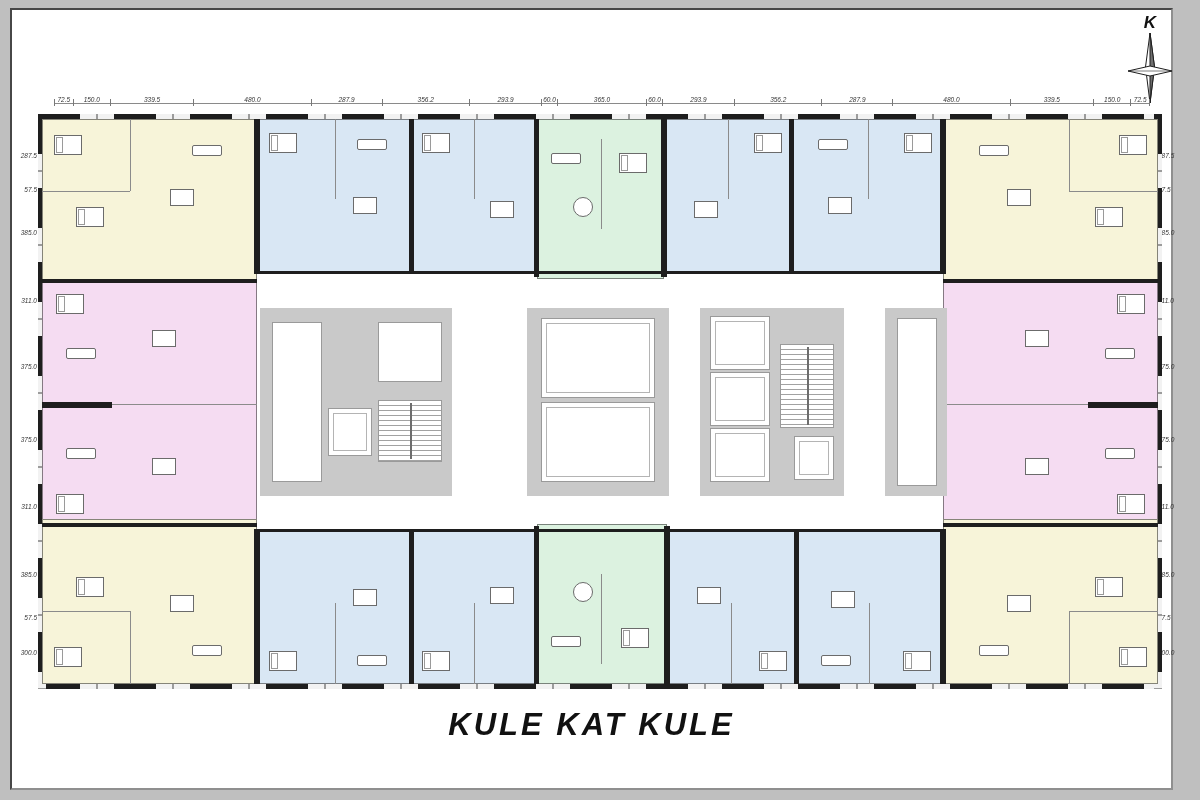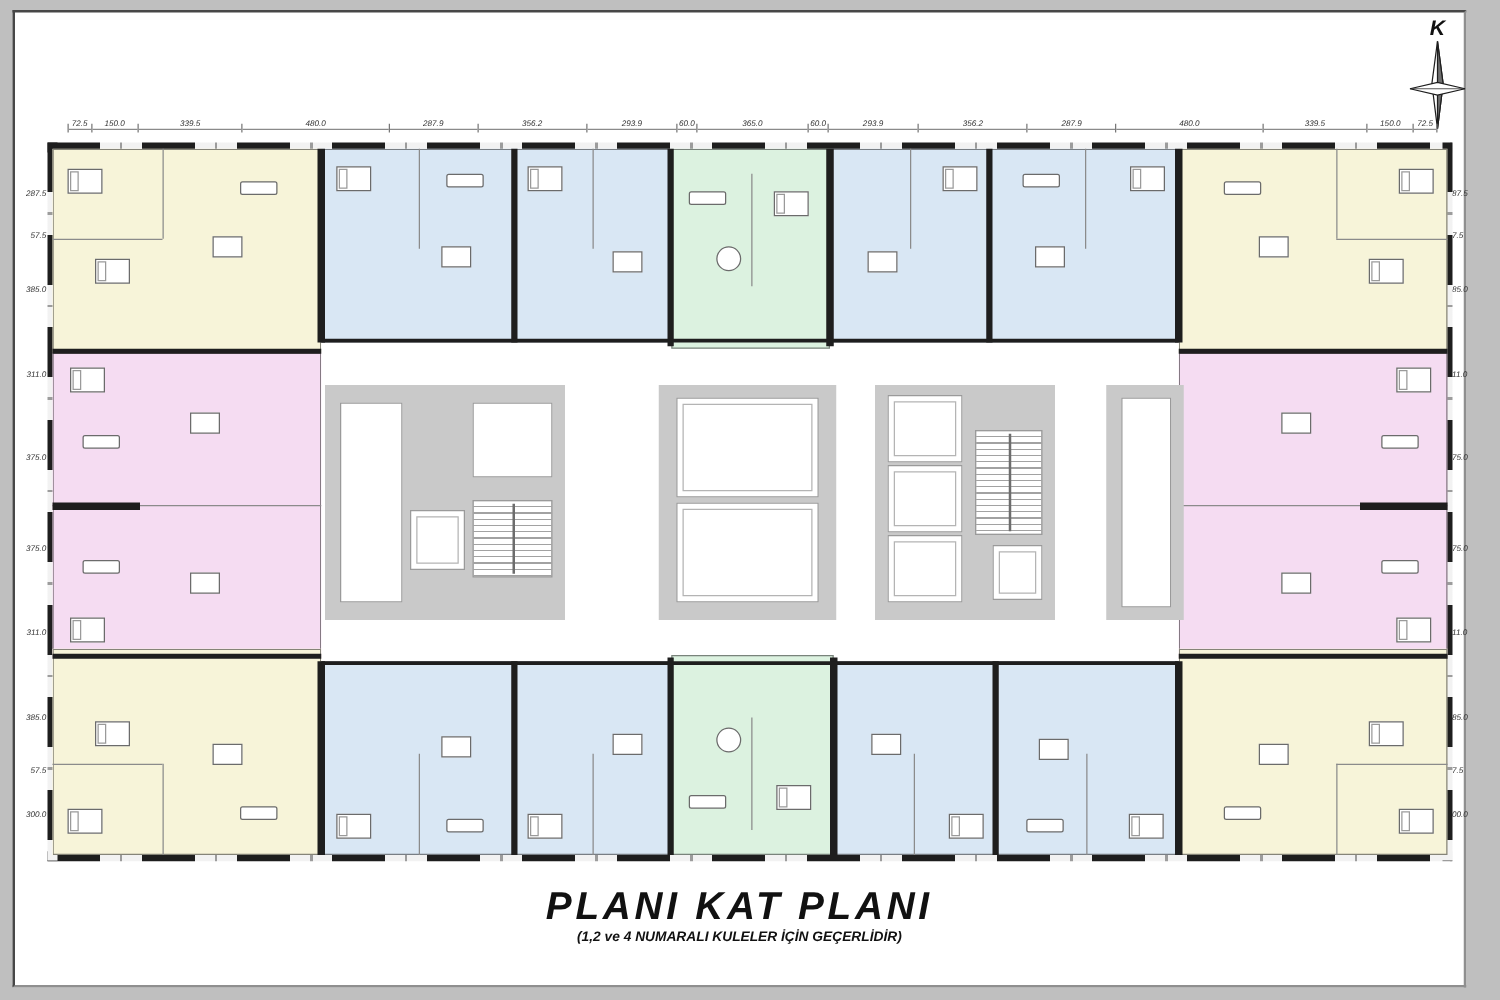--- a/index.html
+++ b/index.html
@@ -352,17 +352,16 @@
     <div class="wall" style="left:215px;top:410px;width:686px;height:3px"></div>
     <div class="wall" style="left:0;top:160px;width:215px;height:4px"></div>
     <div class="wall" style="left:0;top:404px;width:215px;height:4px"></div>
     <div class="wall" style="left:901px;top:160px;width:215px;height:4px"></div>
     <div class="wall" style="left:901px;top:404px;width:215px;height:4px"></div>
     <div class="wall" style="left:0;top:283px;width:70px;height:6px"></div>
     <div class="wall" style="left:1046px;top:283px;width:70px;height:6px"></div>
   </div>
 
   <div class="titleblock">
-    <div class="main">PLANI KAT PLANI</div>
-    <div class="sub">(1,2 ve 4 NUMARALI KULELER İÇİN GEÇERLİDİR)</div>
+    <div class="main">KULE KAT KULE</div>
   </div>
 
 </div>
 
 </body></html>

